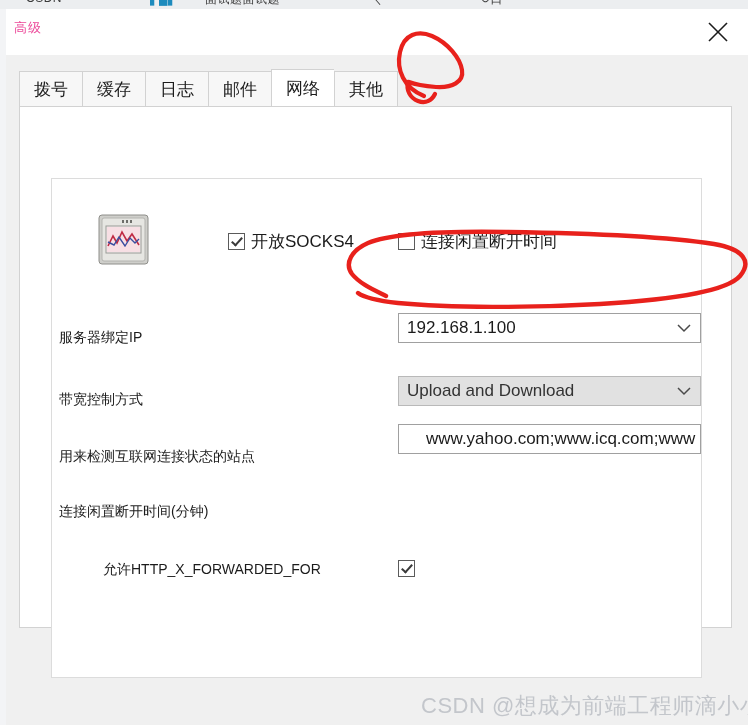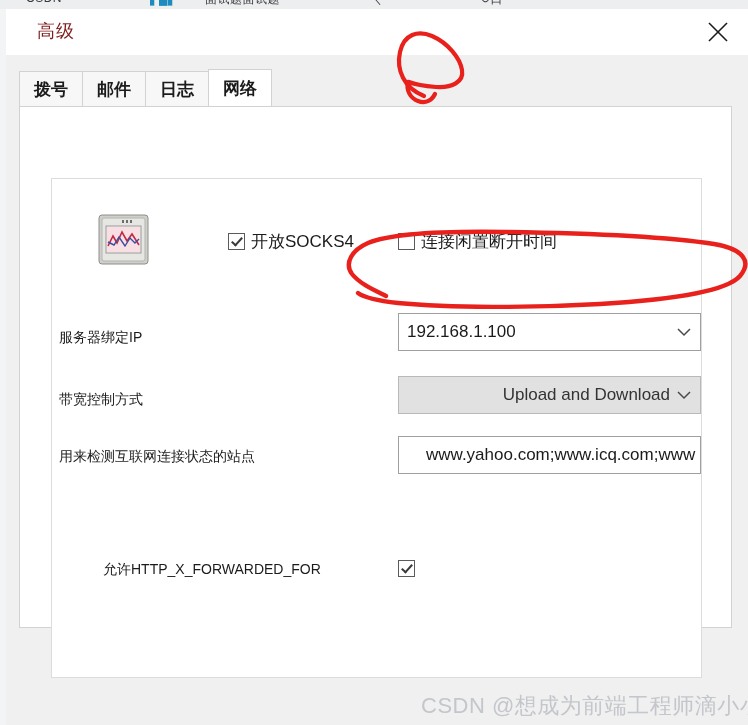--- a/index.html
+++ b/index.html
@@ -61,24 +61,23 @@
   
   #titlebar {
     position: absolute;
     left: 0; top: 0;
     width: 742px; height: 46px;
     background: #ffffff;
   }
   #window-title {
     position: absolute;
     left: 8px; top: 10px;
-    font-size: 18px;
-    color: #7f1d1d;
+    font-size: 13px;
+    color: #ec4899;
     letter-spacing: 1px;
-    margin-left: 23px;
   }
   #close-button {
     position: absolute;
     right: 8px; top: 4px;
     width: 44px; height: 38px;
     display: flex; align-items: center; justify-content: center;
     cursor: pointer;
   }
   #close-button svg { display: block; }
 
@@ -107,21 +106,20 @@
     align-items: center;
     justify-content: center;
     font-size: 17px;
     color: #1b1b1b;
     background: #f7f7f7;
     border: 1px solid #d2d2d2;
     border-right: none;
     box-sizing: border-box;
     cursor: pointer;
     white-space: nowrap;
-    font-weight: bold;
   }
   .tab:last-child { border-right: 1px solid #d2d2d2; }
   .tab.active {
     background: #ffffff;
     border-bottom-color: #ffffff;
     height: 38px;
   }
 
   
   #content-panel {
@@ -189,48 +187,48 @@
     position: absolute;
     left: 53px;
     font-size: 14px;
     color: #1b1b1b;
     white-space: nowrap;
   }
   .field {
     position: absolute;
     left: 392px;
     width: 303px;
-    height: 38px;
+    height: 30px;
     box-sizing: border-box;
     border: 1px solid #a0a0a0;
     background: #ffffff;
     display: flex;
     align-items: center;
     font-size: 17px;
     color: #1b1b1b;
     padding: 0 8px;
     cursor: text;
     overflow: hidden;
     white-space: nowrap;
   }
   .field.combo { cursor: default; padding-right: 30px; }
-  .field.disabled { background: #e1e1e1; border-color: #b9b9b9; color: #333; justify-content: flex-end; }
+  .field.disabled { background: #e1e1e1; border-color: #b9b9b9; color: #333; }
   .field .chev {
     position: absolute;
     right: 9px; top: 50%;
     transform: translateY(-50%);
     pointer-events: none;
   }
 
   #row1-label { top: 274px; }
   #row1-field { top: 258px; }
   #row2-label { top: 336px; }
   #row2-field { top: 321px; }
   #row3-label { top: 393px; text-align: center; }
-  #row3-field { top: 381px; padding-left: 27px; }
+  #row3-field { top: 369px; padding-left: 27px; }
   #row4-label { top: 448px; }
   #row4-field { top: 437px; }
   #row5-label { top: 506px; margin-left: 44px; }
   #cb-xff { left: 392px; top: 505px; }
 
   
   #annotations {
     position: absolute;
     left: 0; top: 0;
     width: 748px; height: 725px;
@@ -270,23 +268,25 @@
         <line x1="3" y1="3" x2="21" y2="21" stroke="#1b1b1b" stroke-width="1.6"></line>
         <line x1="21" y1="3" x2="3" y2="21" stroke="#1b1b1b" stroke-width="1.6"></line>
       </svg>
     </div>
   </div>
 
   <div id="dialog-body">
 
     <div id="tabstrip">
         <div class="tab">拨号</div>
+        <div class="tab">缓存</div>
+        <div class="tab">日志</div>
         <div class="tab">邮件</div>
-        <div class="tab">日志</div>
         <div class="tab active">网络</div>
+        <div class="tab">其他</div>
       </div>
 
     <div id="content-panel">
       <div id="group-box"></div>
     </div>
 
     <div id="monitor-icon">
       <svg width="55" height="55" viewBox="0 0 55 55">
         <rect x="3" y="3" width="49" height="49" rx="3" fill="#cfcfcb" stroke="#8e8e8a" stroke-width="1"></rect>
         <rect x="6" y="6" width="43" height="43" rx="2" fill="#e6e6e2" stroke="#b4b4b0" stroke-width="1"></rect>
@@ -328,20 +328,21 @@
             <polyline points="1,1 7,7 13,1" fill="none" stroke="#4a4a4a" stroke-width="1.5"></polyline>
           </svg>
       </span>
     </div>
 
     <div class="form-label" id="row3-label">用来检测互联网连接状态的站点</div>
     <div class="field" id="row3-field">
       <span>www.yahoo.com;www.icq.com;www</span>
     </div>
 
+    <div class="form-label" id="row4-label">连接闲置断开时间(分钟)</div>
 
     <div class="form-label" id="row5-label">允许HTTP_X_FORWARDED_FOR</div>
     <div class="cb-row" id="cb-xff">
       <span class="cbox checked"></span>
     </div>
 
   </div>
 </div>
 
 <svg id="annotations" viewBox="0 0 748 725">

